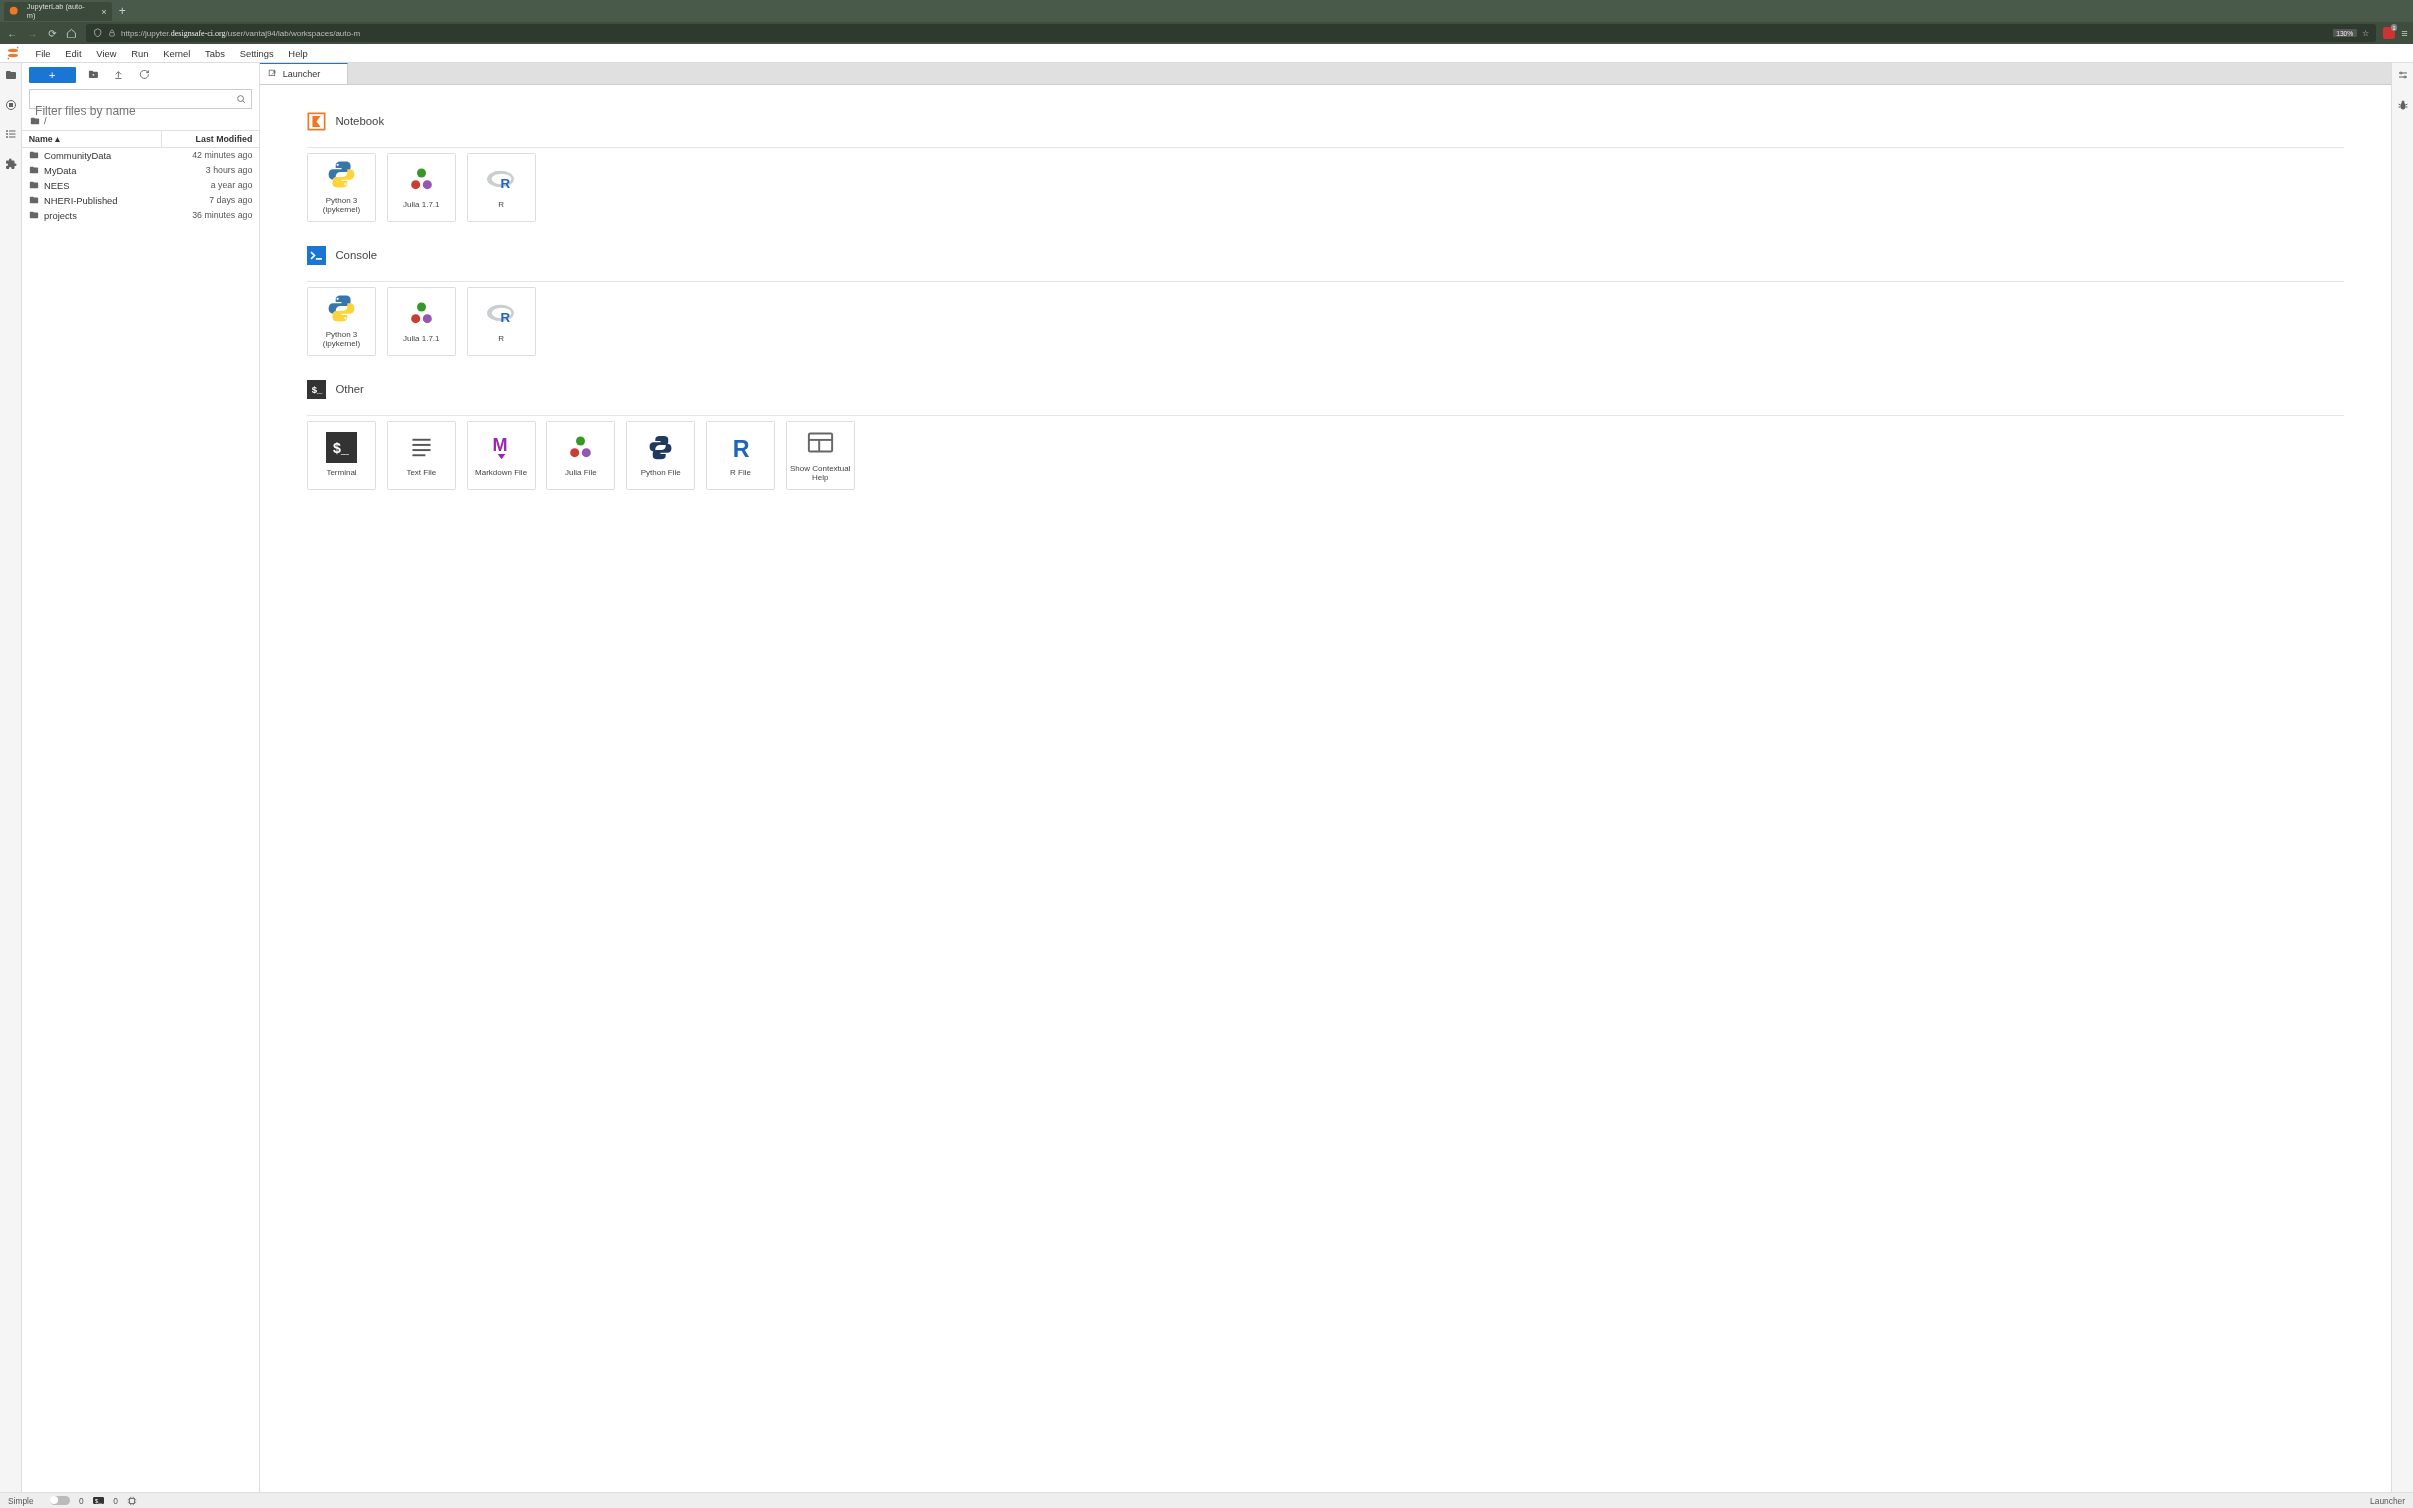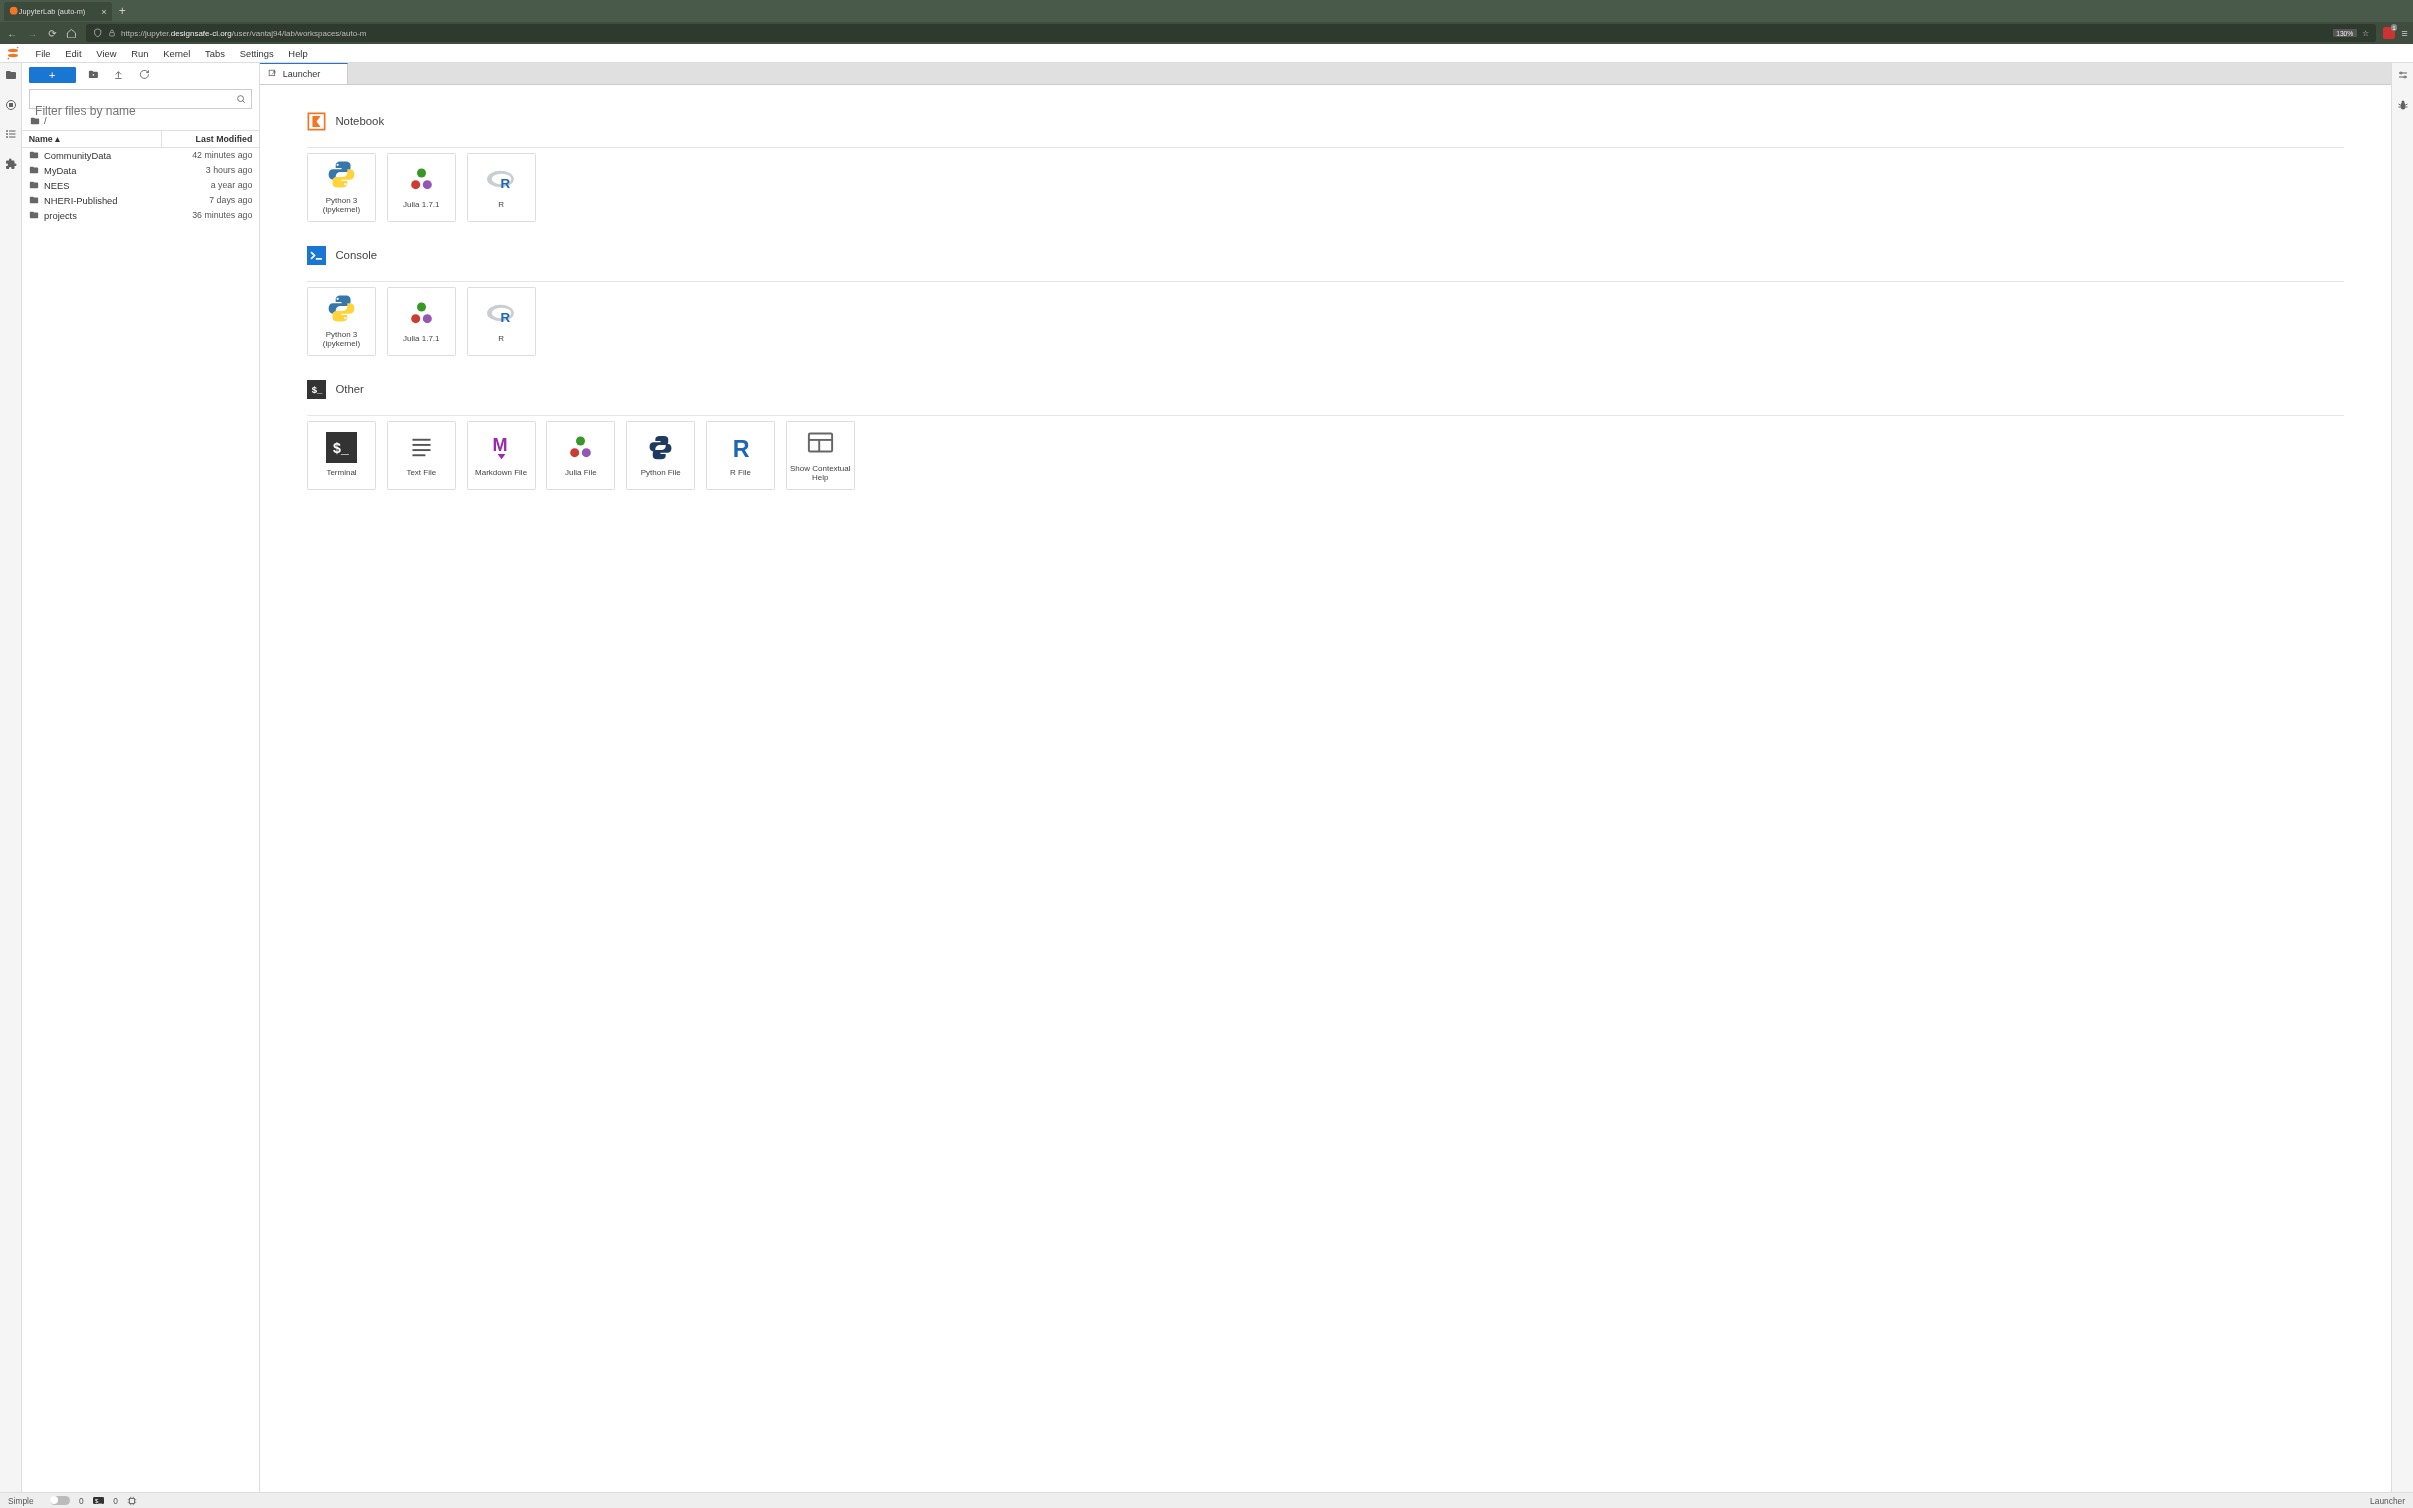--- a/index.html
+++ b/index.html
@@ -1,32 +1,32 @@
 <!DOCTYPE html>
 <html style="font-size:10.8px"><head>
 <meta charset="utf-8">
 <style>
 * { box-sizing: border-box; margin: 0; padding: 0; font-family: -apple-system, BlinkMacSystemFont, "Segoe UI", Helvetica, Arial, sans-serif; }
 html, body { width: 100%; height: 100%; overflow: hidden; background: #f5f5f5; }
 
 
 .browser-chrome { background: #4a5a4a; height: 44px; display: flex; flex-direction: column; }
 .tab-strip { height: 22px; display: flex; align-items: center; padding-left: 4px; }
-.browser-tab { background: #3b4a3b; height: 19px; width: 108px; display: flex; align-items: center; padding: 0 5.4px; border-radius: 2.7px 2.7px 0 0; color: #ddd; font-size: 7.4px; gap: 0; }
+.browser-tab { background: #3b4a3b; height: 19px; width: 108px; display: flex; align-items: center; padding: 0 5.4px; border-radius: 2.7px 2.7px 0 0; color: #ddd; font-size: 7.4px; gap: 8px; }
 .browser-tab .tab-icon { width: 9.4px; height: 9.4px; }
 .browser-tab .tab-close { margin-left: auto; color: #ccc; font-size: 9.4px; }
 .new-tab { color: #ccc; font-size: 12px; padding: 0 6.7px; cursor: pointer; }
 
 .addr-bar { height: 22px; background: #3f4d3f; display: flex; align-items: center; padding: 0 5.4px; gap: 6.7px; }
 .nav-btn { color: #ccc; font-size: 10px; width: 13.5px; text-align: center; }
 .nav-btn.disabled { color: #888; }
 .url-box { flex: 1; background: #2f3a2f; height: 17.5px; border-radius: 2.7px; display: flex; align-items: center; padding: 0 6.7px; color: #bbb; font-size: 8px; gap: 5.4px; }
 .url-box .lock { color: #bbb; }
 .url-box .url-text { flex: 1; }
-.url-box .url-text .host-strong { color: #eee; }
+.url-box .url-text .host-strong { color: #eee; font-family: Liberation Serif, serif; }
 .zoom-badge { background: #555; color: #eee; font-size: 6.7px; padding: 0.7px 3.4px; border-radius: 1.3px; }
 .star { color: #ccc; }
 .ext-badge { width: 12px; height: 12px; background: #c33; border-radius: 2px; display: flex; align-items: center; justify-content: center; color: #fff; font-size: 6px; position: relative; }
 .ext-badge::after { content: "1"; position: absolute; top: -2.7px; right: -2.7px; background: #888; color: #fff; font-size: 5.4px; width: 6.7px; height: 6.7px; border-radius: 50%; display: flex; align-items: center; justify-content: center; }
 .hamburger { color: #ccc; font-size: 10.8px; }
 
 
 .jp-menubar { height: 19px; background: #fff; border-bottom: 0.7px solid #ddd; display: flex; align-items: center; padding: 0 5.4px; gap: 0; }
 .jp-logo { width: 16px; height: 16px; margin-right: 6.7px; }
 .jp-menu-item { padding: 2.7px 7.4px; font-size: 9.4px; color: #333; cursor: pointer; }

